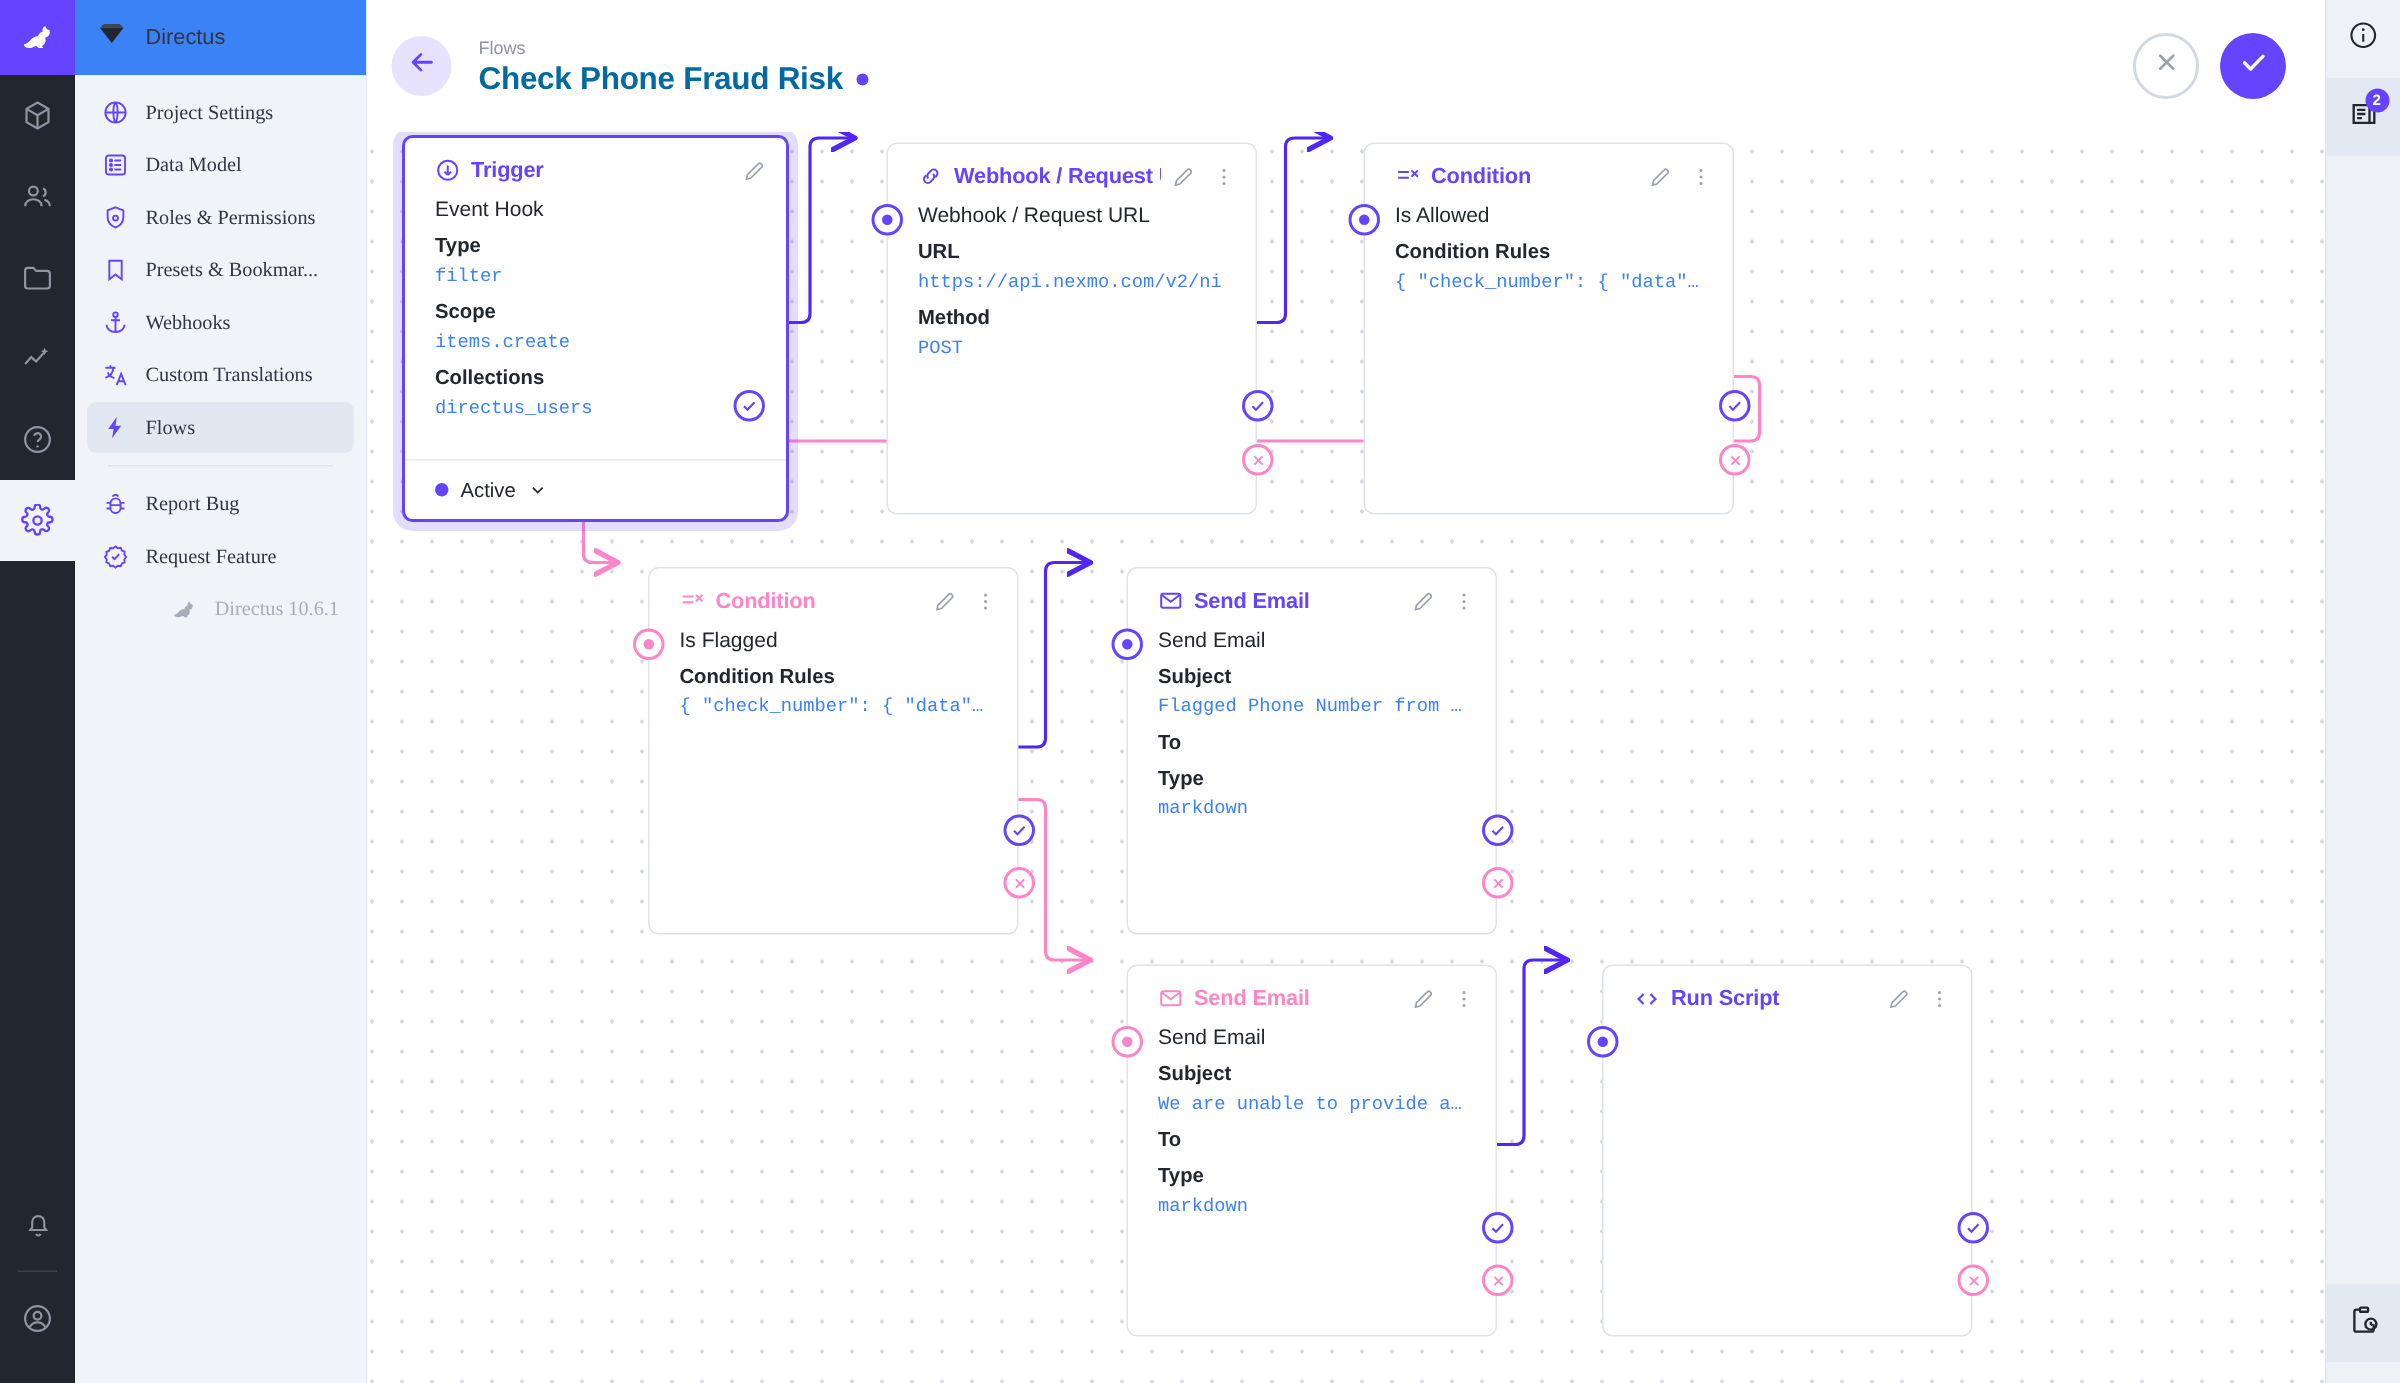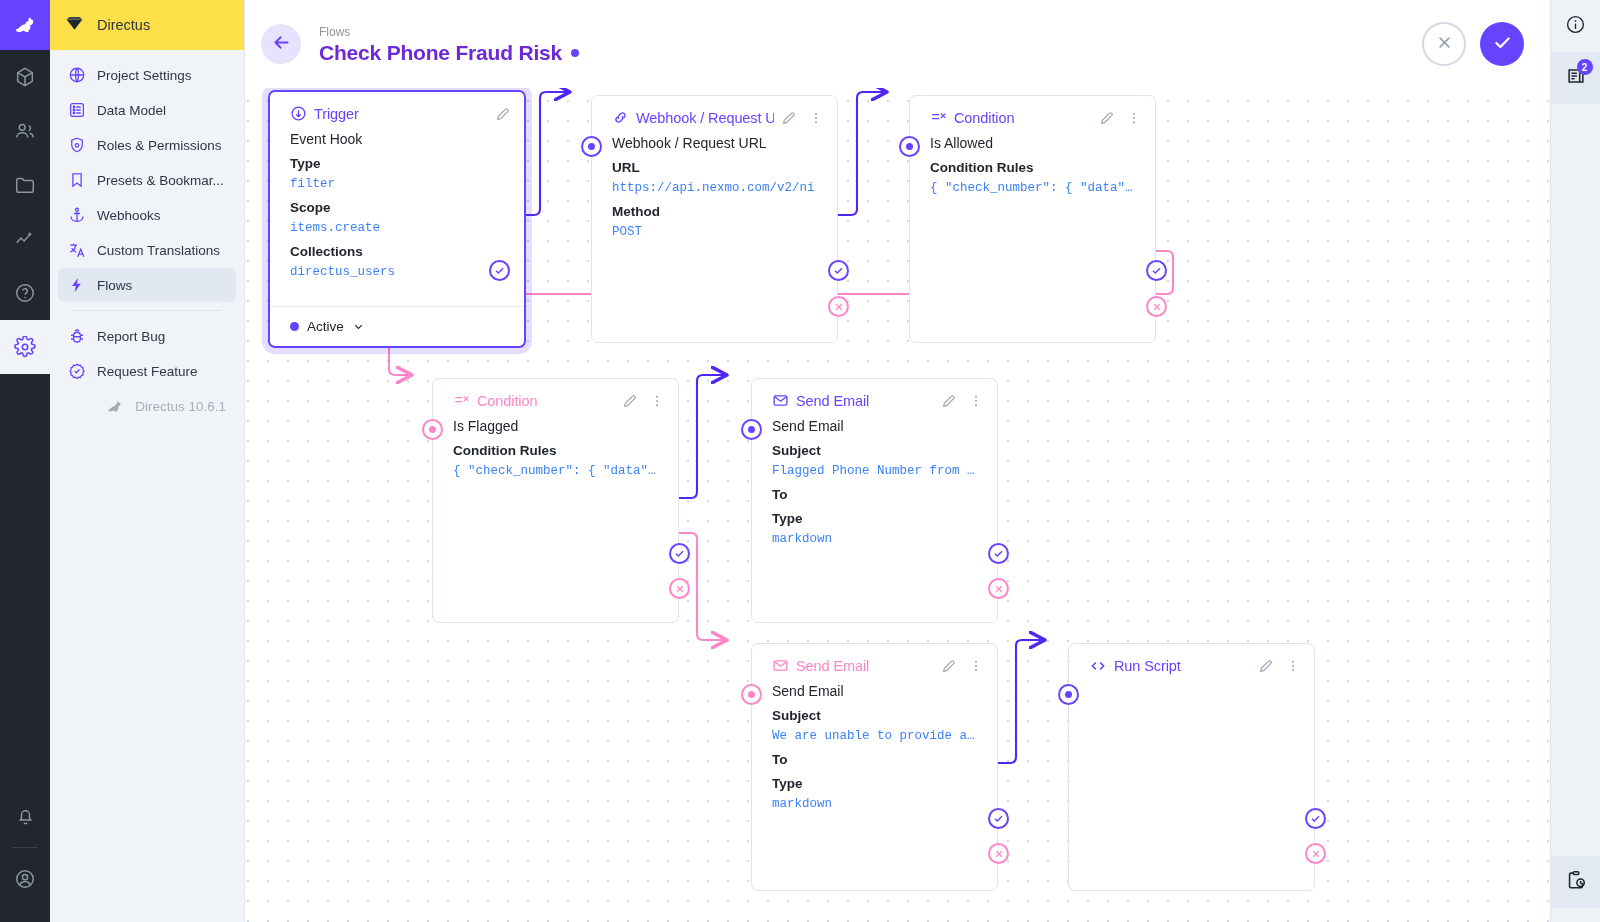--- a/index.html
+++ b/index.html
@@ -30,28 +30,28 @@
   .rail-div { width: 26px; height: 1px; background: #3a4150; margin: 4px 0; }
 
   
   .sidebar {
     width: 195px; flex: 0 0 195px; height: 922px;
     background: #f0f4f9; border-right: 1px solid #e4e9f1;
     display: flex; flex-direction: column;
   }
   .sb-head {
     height: 50px; display: flex; align-items: center;
-    gap: 12px; padding: 0 14px; background: #fde047;
+    gap: 12px; padding: 0 14px; background: #3b82f6;
   }
   .sb-head-title { font-size: 14.5px; color: #2f3545; font-weight: 400; }
   .sb-list { padding: 8px 8px 0 8px; }
   .sb-item {
     display: flex; align-items: center; gap: 11px;
     height: 34px; padding: 0 10px; border-radius: 6px;
-    color: #2f3545; font-size: 13.5px; cursor: pointer; margin-bottom: 1px;
+    color: #2f3545; font-size: 13.5px; cursor: pointer; margin-bottom: 1px; font-family: Liberation Serif, serif;
   }
   .sb-item.active { background: #e2e8f2; color: #2f3545; }
   .sb-item .ico { width: 18px; height: 18px; flex: 0 0 18px; color: #6644ff;
                   display: flex; align-items: center; justify-content: center; }
   .sb-item .lbl { white-space: nowrap; overflow: hidden; text-overflow: ellipsis; }
   .sb-sep { height: 1px; background: #dde4ee; margin: 8px 14px; }
   .sb-item.muted { color: #a6adbb; cursor: default; justify-content: flex-end; }
   .sb-item.muted .ico { color: #a6adbb; }
 
   
@@ -63,21 +63,21 @@
   }
   .back-btn {
     width: 40px; height: 40px; border-radius: 50%;
     background: #e7e2fd; color: #6644ff; display: flex;
     align-items: center; justify-content: center; cursor: pointer;
     flex: 0 0 40px; margin-right: 18px;
   }
   .title-wrap { display: flex; flex-direction: column; justify-content: center; }
   .crumb { font-size: 12px; color: #8f95a3; line-height: 16px; margin-bottom: 1px; }
   .title-row { display: flex; align-items: center; gap: 9px; }
-  .page-title { font-size: 21px; font-weight: bold; color: #6d28d9; letter-spacing: -0.2px; }
+  .page-title { font-size: 21px; font-weight: bold; color: #0369a1; letter-spacing: -0.2px; }
   .title-dot { width: 8px; height: 8px; border-radius: 50%; background: #6644ff; }
   .top-actions { margin-left: auto; display: flex; align-items: center; gap: 14px; }
   .btn-circle {
     width: 44px; height: 44px; border-radius: 50%;
     display: flex; align-items: center; justify-content: center; cursor: pointer;
   }
   .btn-cancel { border: 2px solid #d3d9e3; color: #9aa2b1; background: #fff; }
   .btn-save { background: #6644ff; color: #fff; }
 
   .canvas {
@@ -96,21 +96,21 @@
   .node {
     position: absolute; background: #fff; border: 1px solid #dfe3ea;
     border-radius: 7px; z-index: 15;
   }
   .node.selected {
     border: 2px solid #6644ff;
     box-shadow: 0 0 0 6px rgba(102,68,255,0.18);
   }
   .node-head {
     display: flex; align-items: center; gap: 7px;
-    padding: 13px 13px 3px 20px; font-size: 14.5px; font-weight: normal;
+    padding: 13px 13px 3px 20px; font-size: 14.5px; font-weight: bold;
   }
   .node-head .nh-ico { display: flex; align-items: center; }
   .node-head .nh-title {
     flex: 1 1 auto; white-space: nowrap; overflow: hidden;
     letter-spacing: -0.1px;
   }
   .node-head .act { color: #9aa2b1; cursor: pointer; display: flex; align-items: center; }
   .node-head .act.dots { margin-left: 4px; font-size: 16px; letter-spacing: 0; }
   .c-purple { color: #6644ff; }
   .c-pink { color: #fd85c8; }

